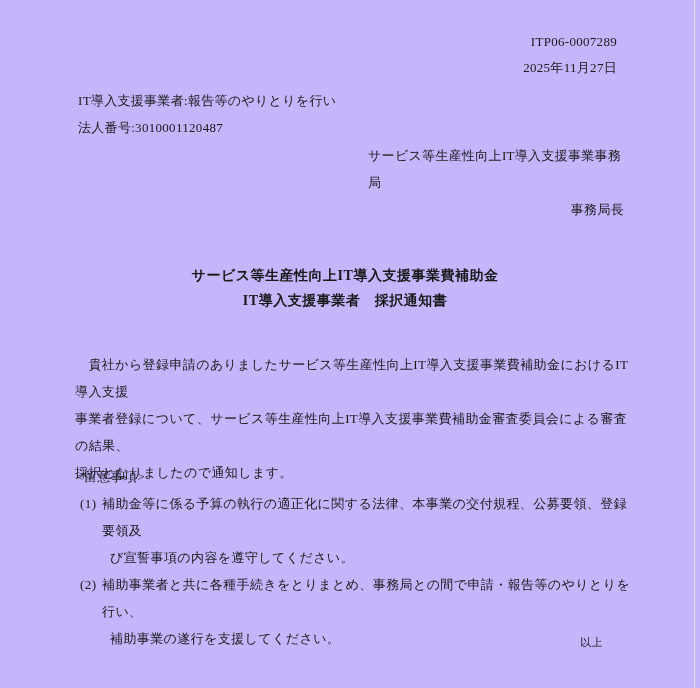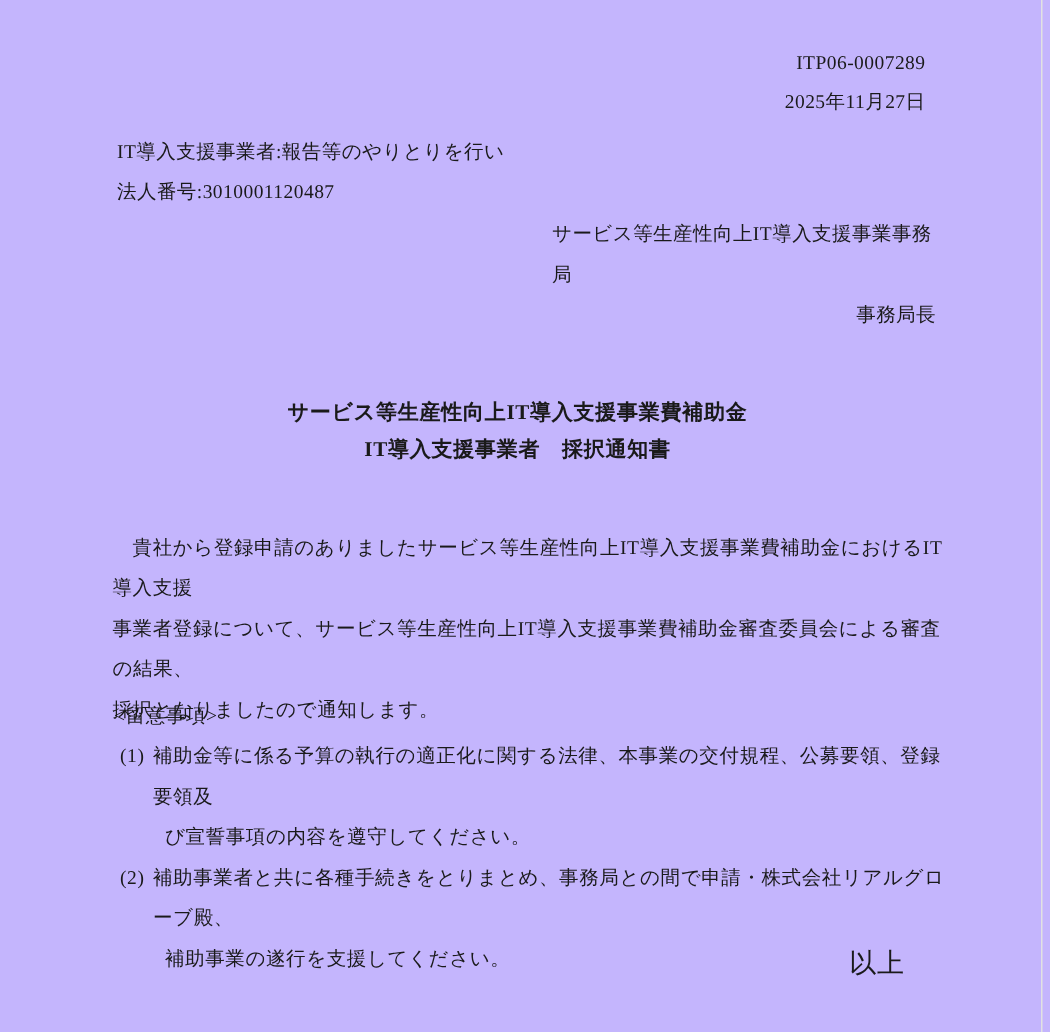--- a/index.html
+++ b/index.html
@@ -92,21 +92,21 @@
     padding-left: 4px;
   }
   .note-lines { flex: 1; }
   .note-lines .cont { padding-left: 8px; }
 
   
   .closing {
     position: absolute;
     top: 629px;
     right: 97px;
-    font-size: 18px;
+    font-size: 11px;
     line-height: 27px;
     letter-spacing: 0.4px;
   }
 
   
   .edge-line {
     position: absolute;
     top: 0;
     left: 694px;
     width: 1px;
@@ -150,21 +150,21 @@
     <div class="note-item">
       <div class="note-marker">(1)</div>
       <div class="note-lines">
         <div class="line">補助金等に係る予算の執行の適正化に関する法律、本事業の交付規程、公募要領、登録要領及</div>
         <div class="line cont">び宣誓事項の内容を遵守してください。</div>
       </div>
     </div>
     <div class="note-item">
       <div class="note-marker">(2)</div>
       <div class="note-lines">
-        <div class="line">補助事業者と共に各種手続きをとりまとめ、事務局との間で申請・株式会社リアルグローブ殿、</div>
+        <div class="line">補助事業者と共に各種手続きをとりまとめ、事務局との間で申請・報告等のやりとりを行い、</div>
         <div class="line cont">補助事業の遂行を支援してください。</div>
       </div>
     </div>
   </div>
 
   <div class="closing">以上</div>
 
   <div class="edge-line"></div>
 
 </div>

